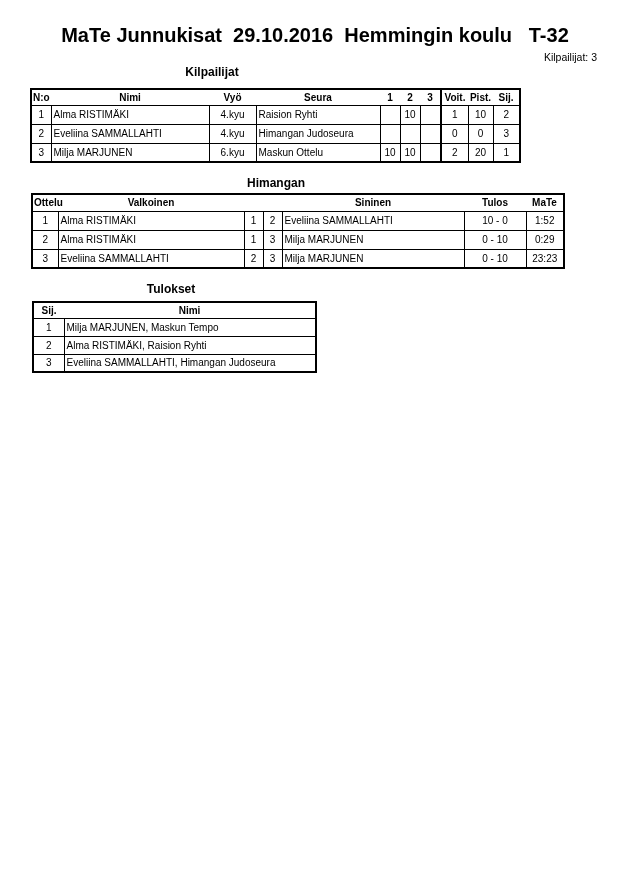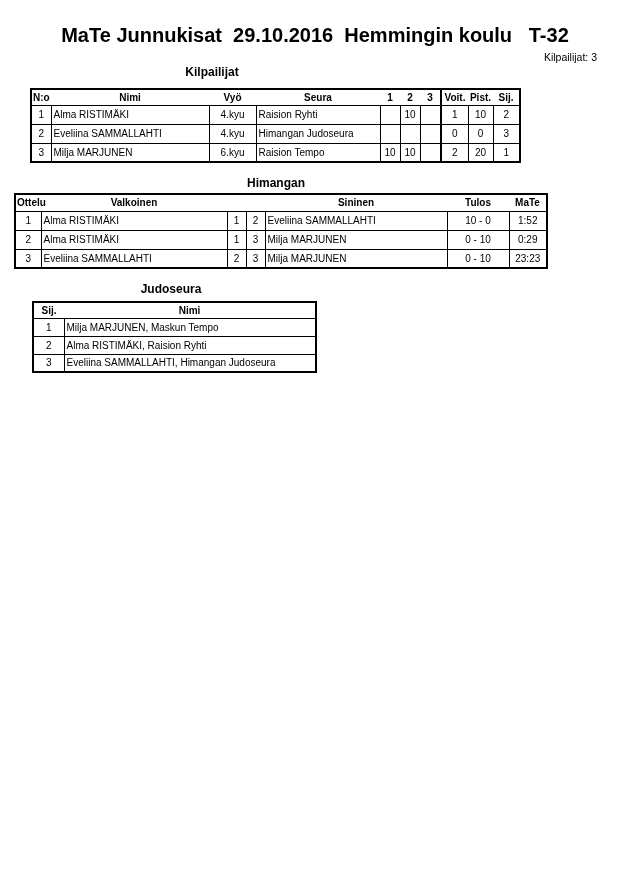--- a/index.html
+++ b/index.html
@@ -42,21 +42,21 @@
   #heading-results    { top: 282px; left: 171px; }
 
   table {
     position: absolute;
     border-collapse: collapse;
     table-layout: fixed;
     border: 2px solid #000;
     font-size: 10px;
   }
   #table-competitors { top: 88px;  left: 30px; width: 489px; }
-  #table-matches     { top: 193px; left: 14px; width: 532px; }
+  #table-matches     { top: 193px; left: 31px; width: 532px; }
   #table-results     { top: 301px; left: 32px; width: 283px; }
 
   thead th {
     font-size: 10px;
     font-weight: bold;
     border-left: none;
     border-right: none;
     border-bottom: 1px solid #000;
     text-align: center;
     white-space: nowrap;
@@ -144,21 +144,21 @@
           <td></td>
           <td></td>
           <td class="sep">0</td>
           <td>0</td>
           <td>3</td>
         </tr>
         <tr>
           <td>3</td>
           <td class="left5">Milja MARJUNEN</td>
           <td>6.kyu</td>
-          <td class="left5">Raision Tempo</td>
+          <td class="left5">Maskun Ottelu</td>
           <td>10</td>
           <td>10</td>
           <td></td>
           <td class="sep">2</td>
           <td>20</td>
           <td>1</td>
         </tr>
       </tbody>
   </table>
 
@@ -209,21 +209,21 @@
           <td class="left5">Eveliina SAMMALLAHTI</td>
           <td>2</td>
           <td>3</td>
           <td class="left5">Milja MARJUNEN</td>
           <td>0 - 10</td>
           <td>23:23</td>
         </tr>
       </tbody>
   </table>
 
-  <div class="section-heading" id="heading-results">Judoseura</div>
+  <div class="section-heading" id="heading-results">Tulokset</div>
 
   <table id="table-results">
     <colgroup>
       <col style="width:31px">
         <col style="width:252px">
     </colgroup>
     <thead>
       <tr>
         <th>Sij.</th>
         <th>Nimi</th>

